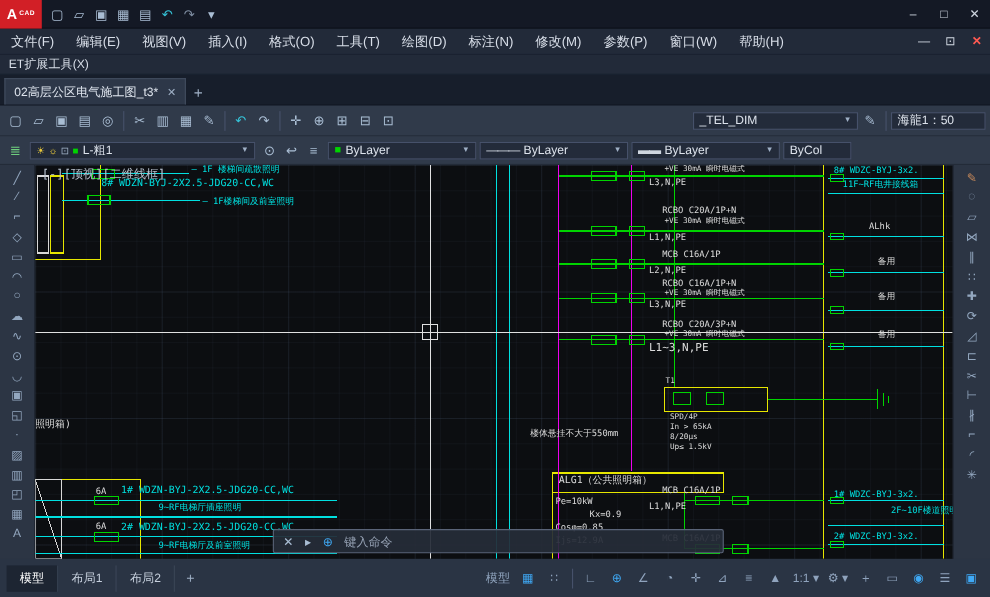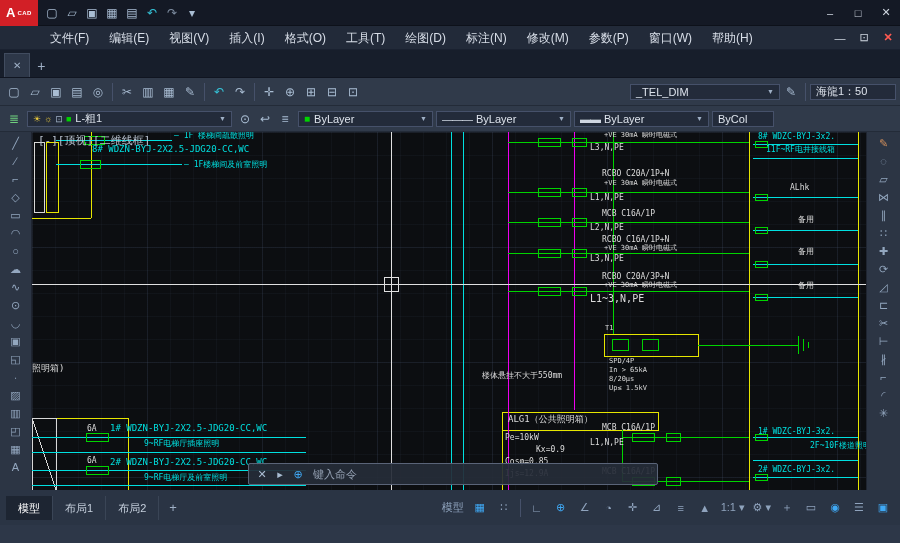--- a/index.html
+++ b/index.html
@@ -12,21 +12,21 @@
   .logo { width:38px; height:26px; background:#d21f26; color:#fff; display:flex; align-items:center; justify-content:center; gap:2px; font-weight:bold; }
   .logo .a { font-size:13px; }
   .logo .cad { font-size:6px; letter-spacing:.5px; }
   .qat { display:flex; align-items:center; margin-left:4px; }
   .title-center { position:absolute; left:0; right:0; text-align:center; font-size:12px; pointer-events:none; }
   .title-center span { margin:0 8px; }
   .winbtns { margin-left:auto; display:flex; }
   .winbtn { width:28px; height:24px; display:flex; align-items:center; justify-content:center; font-size:11px; color:#cfd6e0; }
 
   
-  .menubar { height:24px; background:#222a39; display:flex; align-items:center; color:#d8dee8; font-size:12px; border-bottom:1px solid #1a2130;padding-left:40px; }
+  .menubar { height:24px; background:#222a39; display:flex; align-items:center; color:#d8dee8; font-size:12px; border-bottom:1px solid #1a2130; }
   #menu-items { display:flex; }
   .menu-item { padding:0 10px; line-height:24px; }
   .docbtns { margin-left:auto; display:flex; }
   .docbtn { width:24px; height:20px; display:flex; align-items:center; justify-content:center; font-size:11px; color:#cfd6e0; }
   .docbtn.red { color:#ff5a52; font-weight:bold; }
   .etbar { height:18px; background:#222a39; display:flex; align-items:center; color:#d8dee8; font-size:11px; border-bottom:1px solid #1a2130; }
   .etbar .et { padding:0 8px; }
 
   
   .tabbar { height:28px; background:#171e2b; display:flex; align-items:flex-end; border-bottom:1px solid #101521; }
@@ -117,23 +117,27 @@
         <div class="menu-item">窗口(W)</div>
         <div class="menu-item">帮助(H)</div>
       </div>
     <div class="docbtns">
       <div class="docbtn">—</div>
       <div class="docbtn">⊡</div>
       <div class="docbtn red">✕</div>
     </div>
   </div>
 
+  <div class="etbar">
+    <div class="et">ET扩展工具(X)</div>
+  </div>
 
   <div class="tabbar">
     <div class="doctab">
+      <span>02高层公区电气施工图_t3*</span>
       <span class="x">✕</span>
     </div>
     <div class="newtab">+</div>
   </div>
 
   <div class="toolbar1">
     <div style="display:flex;align-items:center;gap:1px;" id="tb1-icons">
         <div class="icon-btn">▢</div>
         <div class="icon-btn">▱</div>
         <div class="icon-btn">▣</div>

